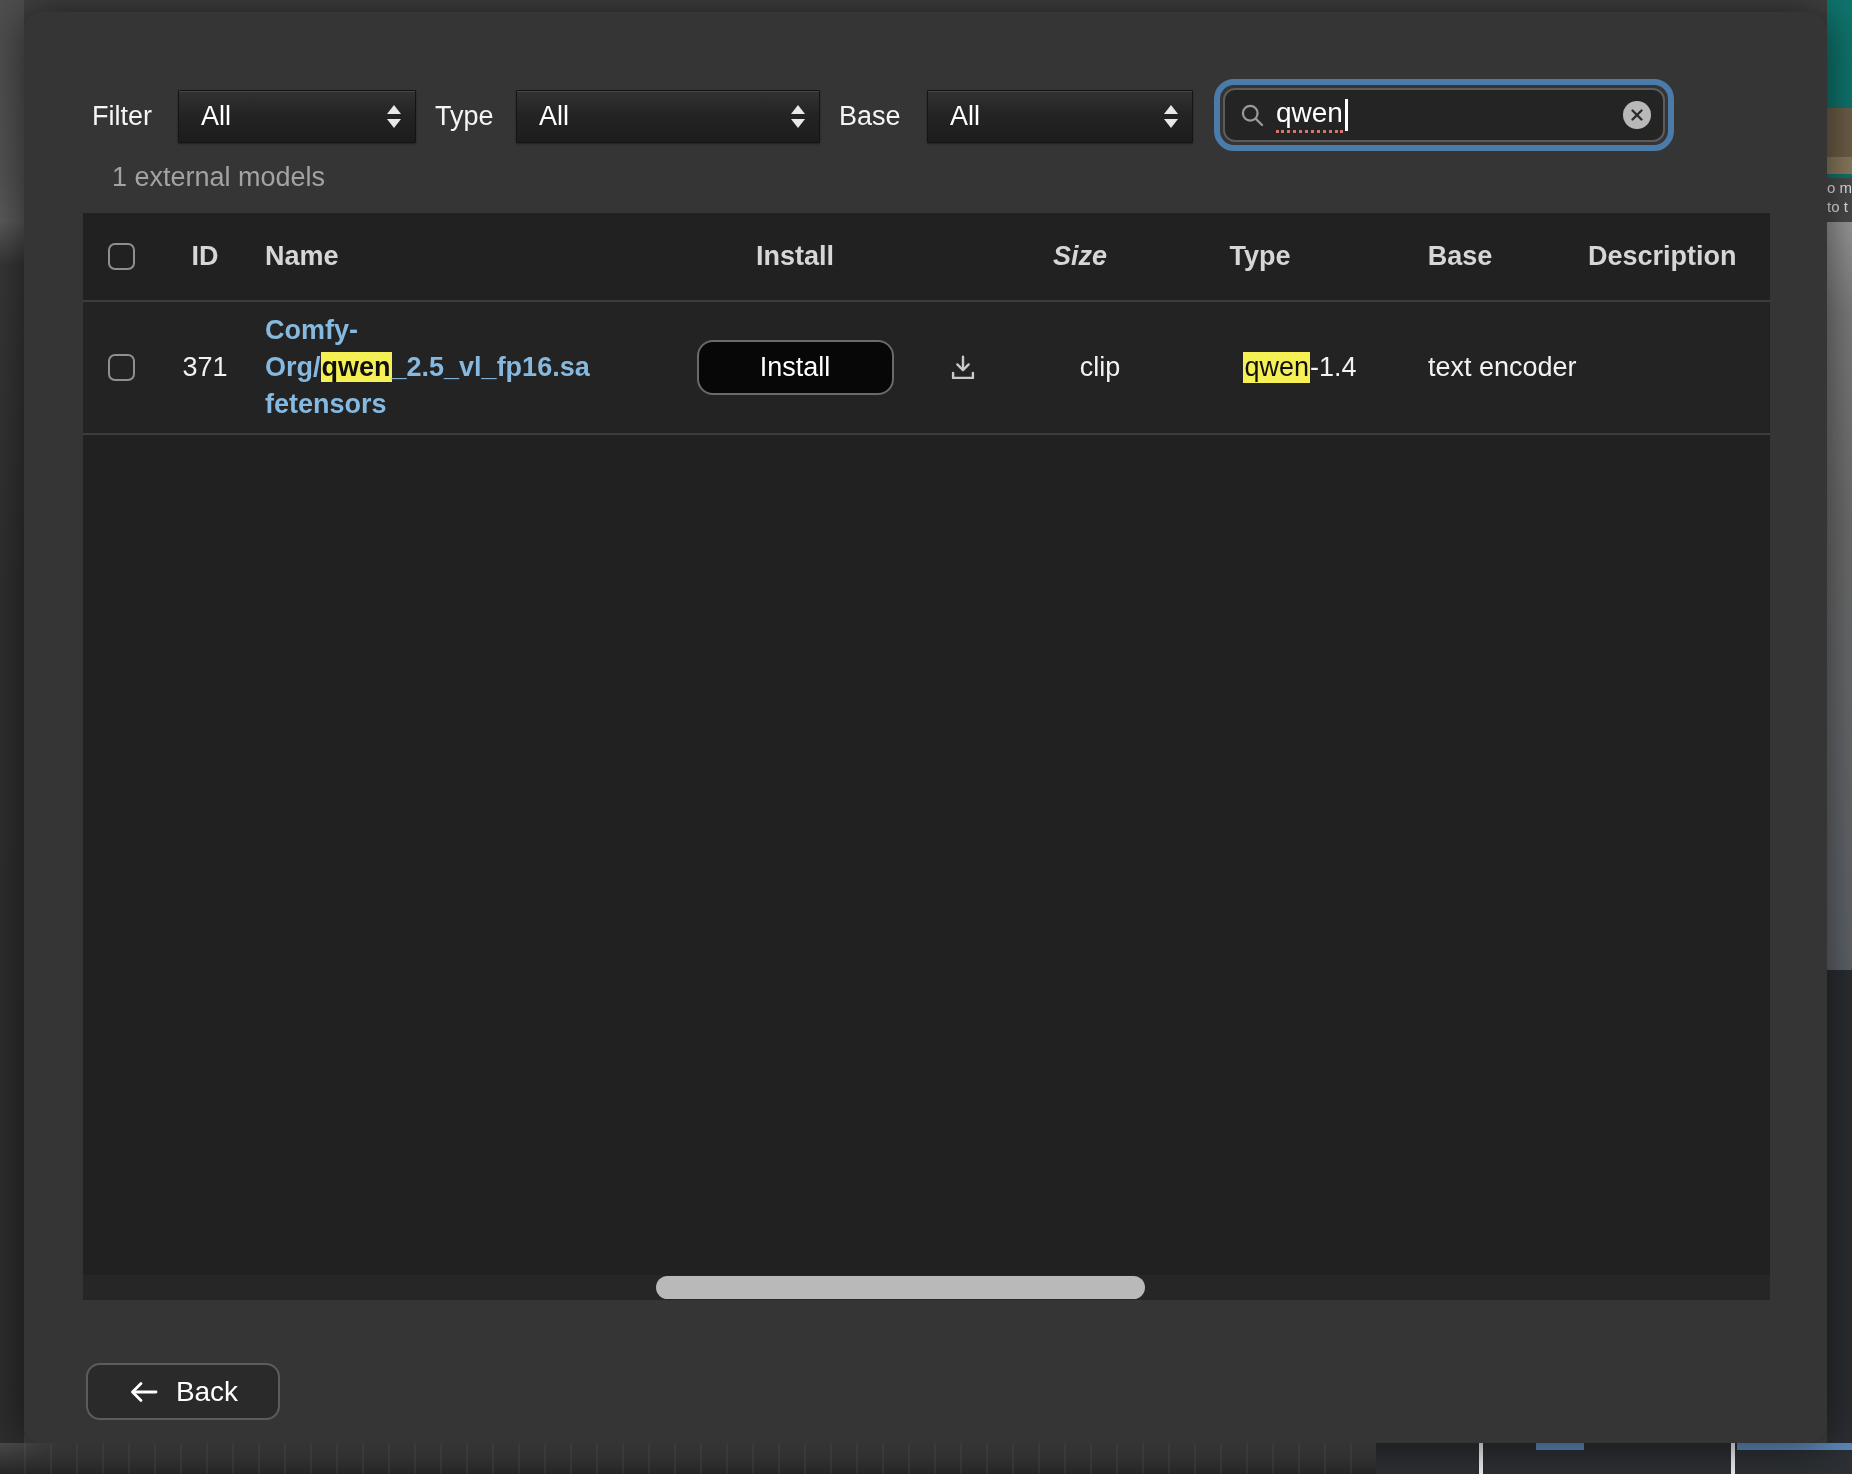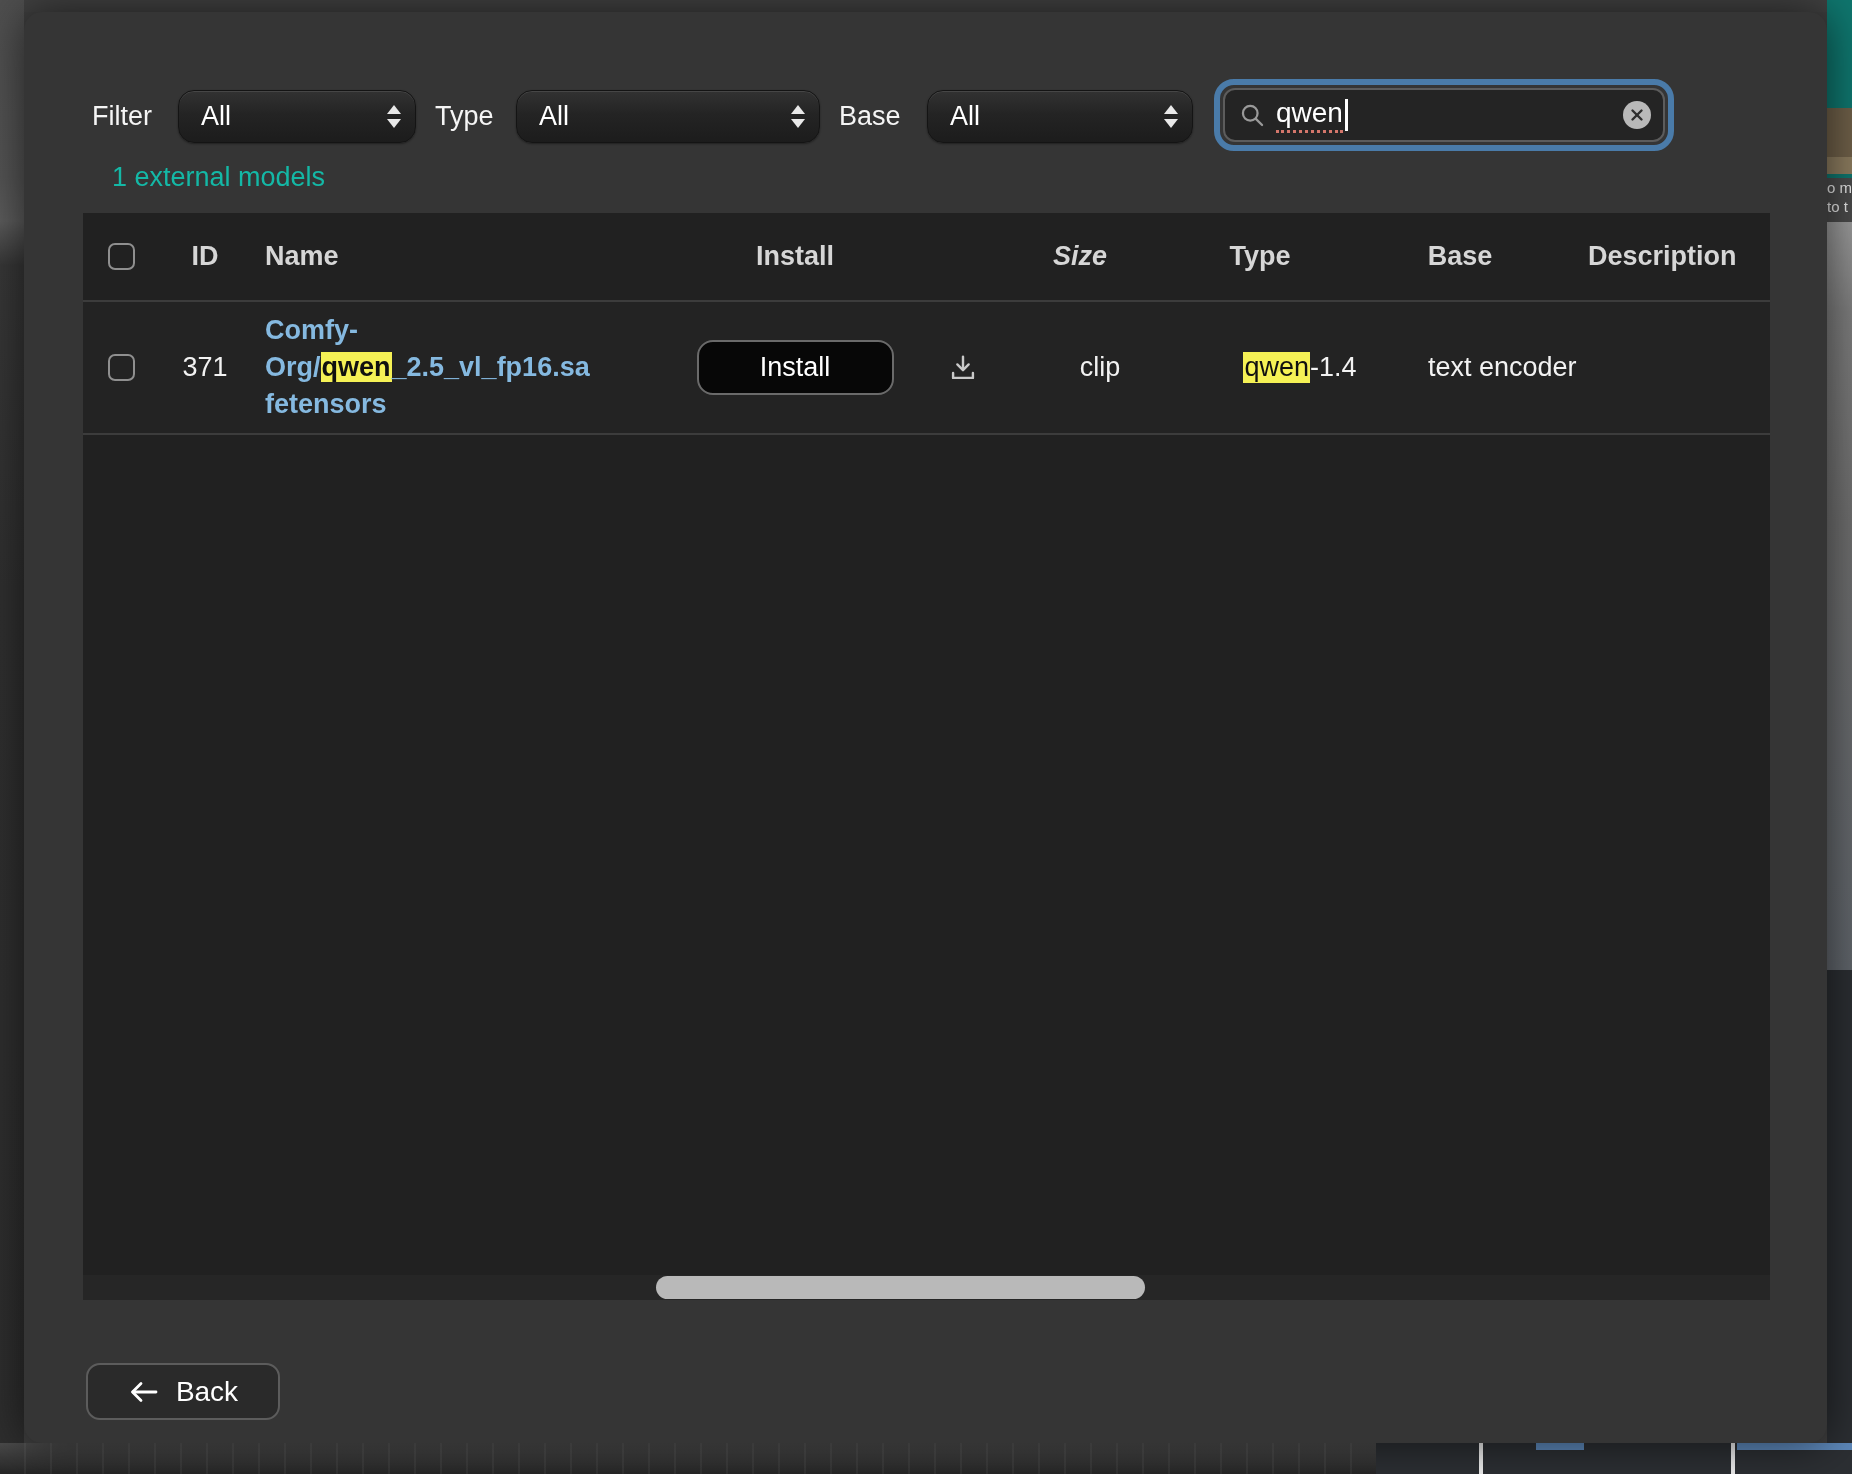--- a/index.html
+++ b/index.html
@@ -29,41 +29,41 @@
   .bg-bluebar { top:0; height:7px; background:#5d88ba; }
 
   
   #dialog { left:24px; top:12px; width:1803px; height:1431px; background:#353535;
     border-radius:18px; box-shadow:0 0 46px rgba(0,0,0,0.6); }
 
   .label { color:#f5f5f5; font-size:27px; line-height:53px; }
 
   .select { height:53px; display:flex; align-items:center; padding:0 14px 0 22px;
     background:linear-gradient(180deg,#323232 0%,#242424 45%,#1c1c1c 100%);
-    border:1px solid #141414; border-radius:16px;
+    border:1px solid #141414; border-radius:1px;
     box-shadow:inset 0 1px 0 rgba(255,255,255,0.10), 0 1px 2px rgba(0,0,0,0.4);
     cursor:default; }
   .select .val { color:#fff; font-size:27px; flex:1; }
   .chevrons { display:flex; flex-direction:column; align-items:center; gap:5px; }
   .chevrons .up   { width:0; height:0; border-left:7px solid transparent;
     border-right:7px solid transparent; border-bottom:9px solid #e9e9e9; }
   .chevrons .down { width:0; height:0; border-left:7px solid transparent;
     border-right:7px solid transparent; border-top:9px solid #e9e9e9; }
 
   #search-outer { left:1190px; top:67px; width:460px; height:72px;
     border:6px solid #4a7ba9; border-radius:20px; padding:3px; background:#353535; }
   #search-inner { width:100%; height:100%; border:2px solid #5c5c5c; border-radius:12px;
     background:#242424; display:flex; align-items:center; padding:0 12px 0 14px; cursor:text; }
   #search-text { color:#fff; font-size:28px; margin-left:10px;
     border-bottom:3px dotted #d4766b; padding-bottom:1px; }
   #caret { width:3px; height:32px; background:#fff; margin-left:2px; }
   #clear-btn { margin-left:auto; width:28px; height:28px; border-radius:50%;
     background:#b9b9b9; display:flex; align-items:center; justify-content:center; cursor:pointer; }
 
-  #summary { left:88px; top:150px; color:#14b8a6; font-size:27px; }
+  #summary { left:88px; top:150px; color:#a3a3a3; font-size:27px; }
 
   
   #table { left:59px; top:201px; width:1687px; height:1087px; background:#212121; }
   .trow { display:flex; width:100%; }
   .thead { height:89px; border-bottom:2px solid #3c3c3c; }
   .tdata { height:133px; border-bottom:2px solid #3c3c3c; background:#232323; }
   .cell { display:flex; align-items:center; justify-content:center; color:#f2f2f2;
     font-size:27px; }
   .c-check{ width:77px; } .c-id{ width:90px; } .c-name{ width:415px; justify-content:flex-start; padding-left:15px; }
   .c-install{ width:260px; } .c-dl{ width:75px; } .c-size{ width:160px;font-style:italic; }

